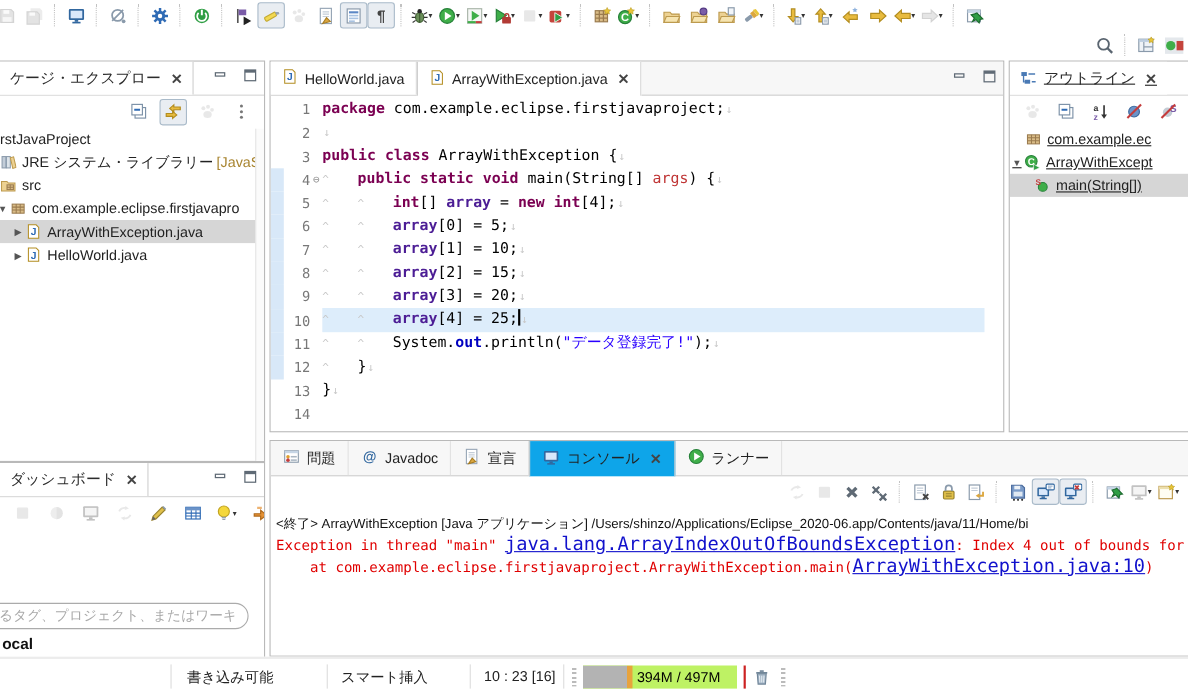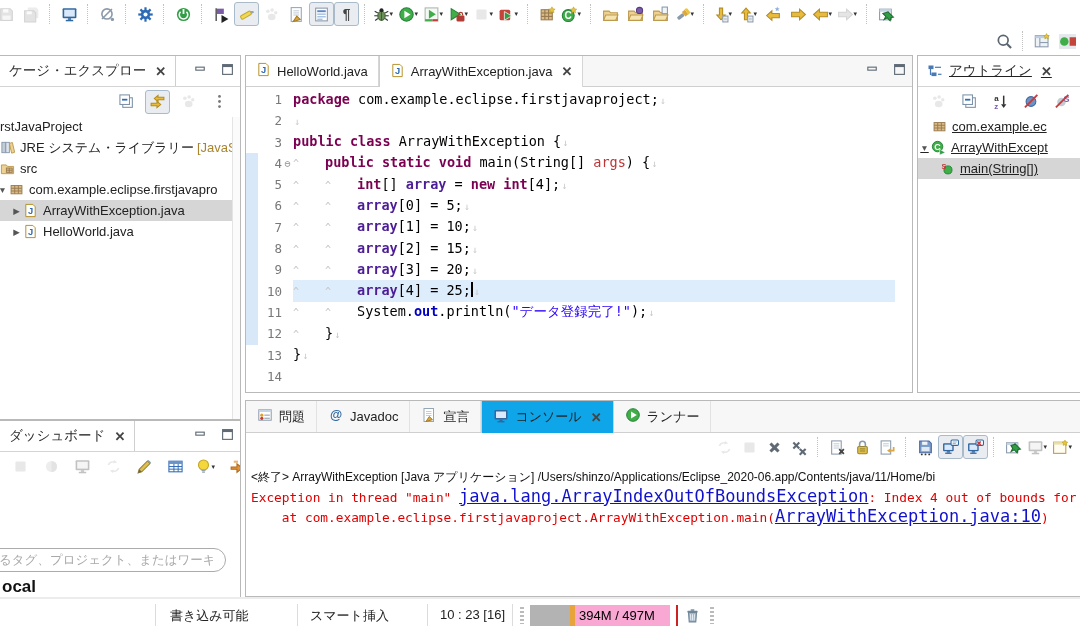--- a/index.html
+++ b/index.html
@@ -66,29 +66,29 @@
   .cbody { position:absolute; left:0; top:61px; right:0; bottom:0; padding:5px 0 0 5px; white-space:pre; overflow:hidden; }
   .cline { line-height:18.5px; }
   .cinfo { color:#111; font-size:12px; font-family:"Liberation Sans",sans-serif; }
   .cerr { color:#e00000; font-family:"DejaVu Sans Mono",monospace; font-size:12.8px; }
   .clink { color:#1111cc; text-decoration:underline; font-family:"DejaVu Sans Mono",monospace; font-size:17px; }
   
   .filter { position:absolute; left:-14px; top:127px; width:240px; height:24px; border:1px solid #ababab;
             border-radius:12px; padding:0 12px; font-size:12.5px; color:#555; background:#fff; outline:none;
             font-family:"Liberation Sans",sans-serif; }
   .filter::placeholder { color:#a9a9a9; }
-  .localcat { position:absolute; left:2px; top:156px; font-size:17px; font-weight:bold; color:#111; }
+  .localcat { position:absolute; left:2px; top:156px; font-size:14px; font-weight:bold; color:#111; }
   
   .statusbar { position:absolute; left:0; top:597px; width:1080px; height:33px; background:#fff;
                border-top:2px solid #ececec; font-size:13px; color:#222; }
   .sbitem { position:absolute; top:8px; white-space:nowrap; }
   .sbsep { position:absolute; top:5px; height:22px; width:1px; background:#dcdcdc; }
   .handle { position:absolute; top:8px; width:4px; height:17px;
             background-image:repeating-linear-gradient(#bbb 0 2px, transparent 2px 4px); }
-  .heap { position:absolute; top:6px; left:530px; width:140px; height:21px; background:#f9a8d4; overflow:hidden; }
+  .heap { position:absolute; top:6px; left:530px; width:140px; height:21px; background:#bef264; overflow:hidden; }
   .heap-used { position:absolute; left:0; top:0; bottom:0; width:40px; background:#b3b3b3; }
   .heap-mark { position:absolute; left:40px; top:0; bottom:0; width:5px; background:#e8a33d; }
   .heap-text { position:absolute; left:49px; top:3px; color:#000; }
   .redline { position:absolute; top:6px; width:2px; height:21px; background:#cc2222; }
   .trashbtn { position:absolute; top:6px; left:682px; width:20px; height:21px; display:flex; align-items:center; justify-content:center; }
   .trashbtn svg { width:17px; height:17px; }
 </style>
 </head>
 <body>
 

